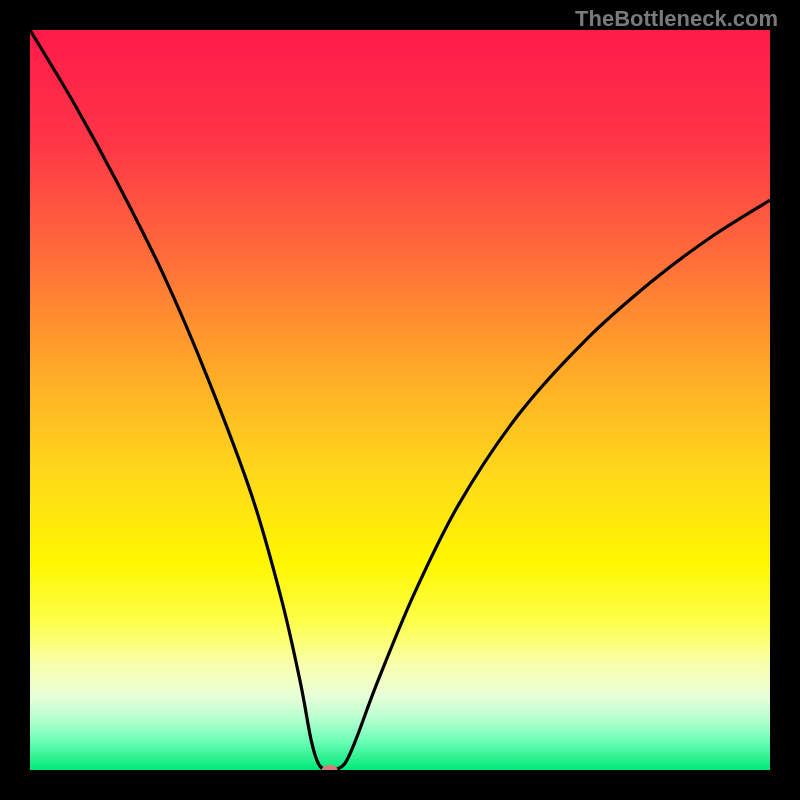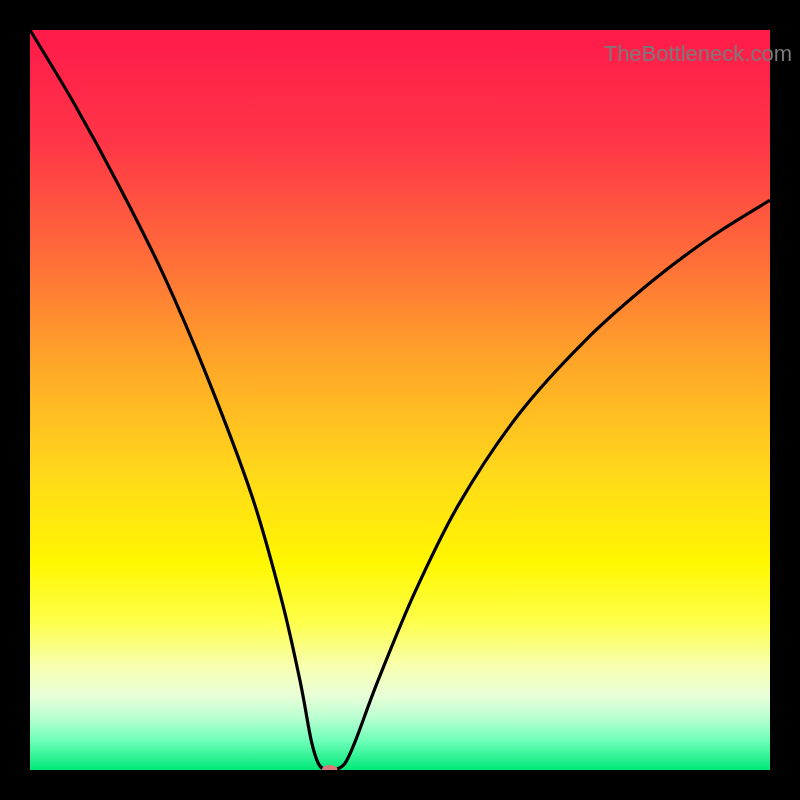--- a/index.html
+++ b/index.html
@@ -14,27 +14,26 @@
   .chart-container {
     position: absolute;
     left: 30px;
     top: 30px;
     width: 740px;
     height: 740px;
   }
   .watermark {
     position: absolute;
     top: 6px;
-    right: 8px;
+    right: 22px;
     color: #7a7a7a;
     font-size: 22px;
-    font-weight: 400;
+    font-weight: 700;
     font-family: Arial, sans-serif;
     z-index: 10;
-    margin-top: 35px;
   }
 </style>
 </head>
 <body>
 
 <div class="watermark">TheBottleneck.com</div>
 
 <div class="chart-container">
   <svg id="chart-svg" width="740" height="740" viewBox="0 0 740 740">
     <defs>

